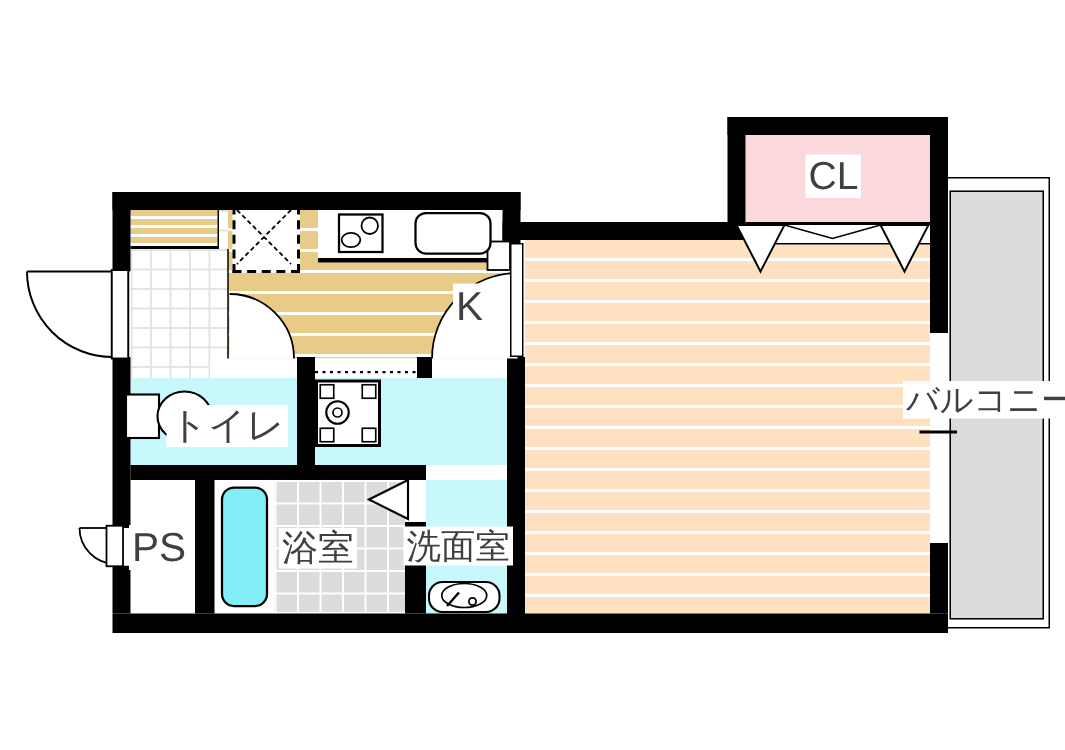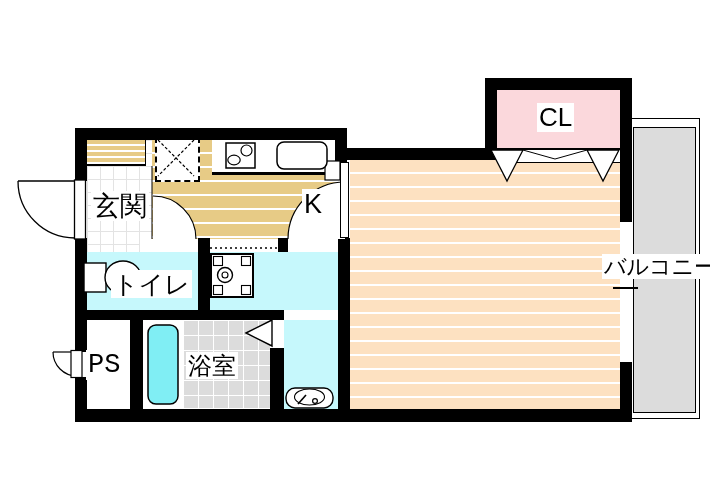--- a/index.html
+++ b/index.html
@@ -4,21 +4,21 @@
 <style>
   html,body{margin:0;padding:0;background:#fff;}
   .plan{position:relative;width:710px;height:500px;background:#fff;overflow:hidden;
         font-family:"Liberation Sans","DejaVu Sans",sans-serif;}
   .abs{position:absolute;}
   
   .floor{z-index:1;}
   .open{z-index:2;background:#fff;}
   .wall{z-index:3;background:var(--wall);}
   svg.overlay{z-index:4;position:absolute;left:0;top:0;}
-  .lbl{z-index:5;position:absolute;background:var(--label-bg);color:#000000;
+  .lbl{z-index:5;position:absolute;background:var(--label-bg);color:#404040;
        white-space:nowrap;line-height:1.05;padding:1px 2px;}
 
   
   .genkan-tiles{left:87px;top:140px;width:65px;height:112px;
     background-image:linear-gradient(var(--tile-grid) 1px,transparent 1px),
                      linear-gradient(90deg,var(--tile-grid) 1px,transparent 1px);
     background-size:13px 13px;background-color:#fff;}
   .shoe-cabinet{left:87px;top:140px;width:58px;height:24px;
     background:repeating-linear-gradient(180deg,var(--floor-tan) 0 4px,#fff 4px 6px);
     border-bottom:2px solid var(--wall);border-right:1px solid var(--wall);}
@@ -67,21 +67,21 @@
   
   .o-entrance{left:75px;top:181px;width:12px;height:57px;z-index:3;}
   .o-ps{left:75px;top:352px;width:12px;height:25px;z-index:3;}
   .o-window{left:620px;top:222px;width:12px;height:140px;z-index:3;}
   .o-main-door{left:338px;top:162px;width:12px;height:76px;z-index:3;}
 
   
   .l-genkan{left:91px;top:191px;font-size:27px;}
   .l-k{left:302px;top:189px;font-size:27px;}
   .l-toilet{left:111px;top:270px;font-size:25px;}
-  .l-ps{left:86px;top:350px;font-size:27px;font-family:Liberation Mono, monospace;}
+  .l-ps{left:86px;top:350px;font-size:27px;}
   .l-bath{left:186px;top:352px;font-size:24px;}
   .l-wash{left:269px;top:351px;font-size:23px;}
   .l-main{left:429px;top:273px;font-size:23px;}
   .l-cl{left:537px;top:103px;font-size:26px;}
   .l-balcony{left:602px;top:254px;font-size:22px;}
 </style>
 </head>
 <body>
 
 <div class="plan">
@@ -199,21 +199,21 @@
 
     <g>
       <polygon points="491,150 523,150 507,181" fill="#fff" stroke="#000" stroke-width="1.3"></polygon>
       <polygon points="587,150 619,150 603,181" fill="#fff" stroke="#000" stroke-width="1.3"></polygon>
       <polyline points="523,150 555,159 587,150" fill="none" stroke="#000" stroke-width="1"></polyline>
     </g>
 
     <line x1="613" y1="288" x2="638" y2="288" stroke="#000" stroke-width="2"></line>
   </svg>
 
-  <div class="lbl l-genkan">玄関</div>
   <div class="lbl l-k">K</div>
   <div class="lbl l-toilet">トイレ</div>
   <div class="lbl l-ps">PS</div>
   <div class="lbl l-bath">浴室</div>
+  <div class="lbl l-wash">洗面室</div>
   <div class="lbl l-cl">CL</div>
   <div class="lbl l-balcony">バルコニー</div>
 
 </div>
 
 </body></html>

